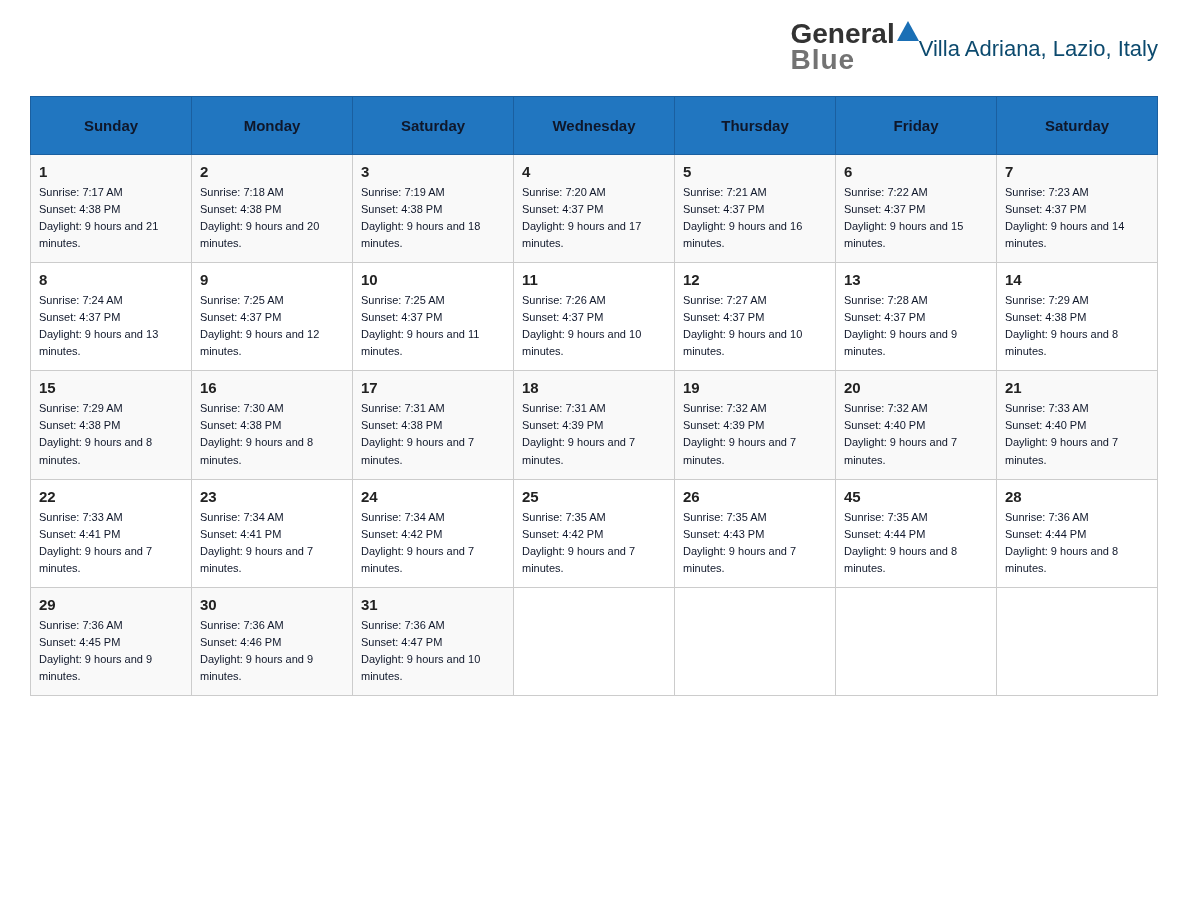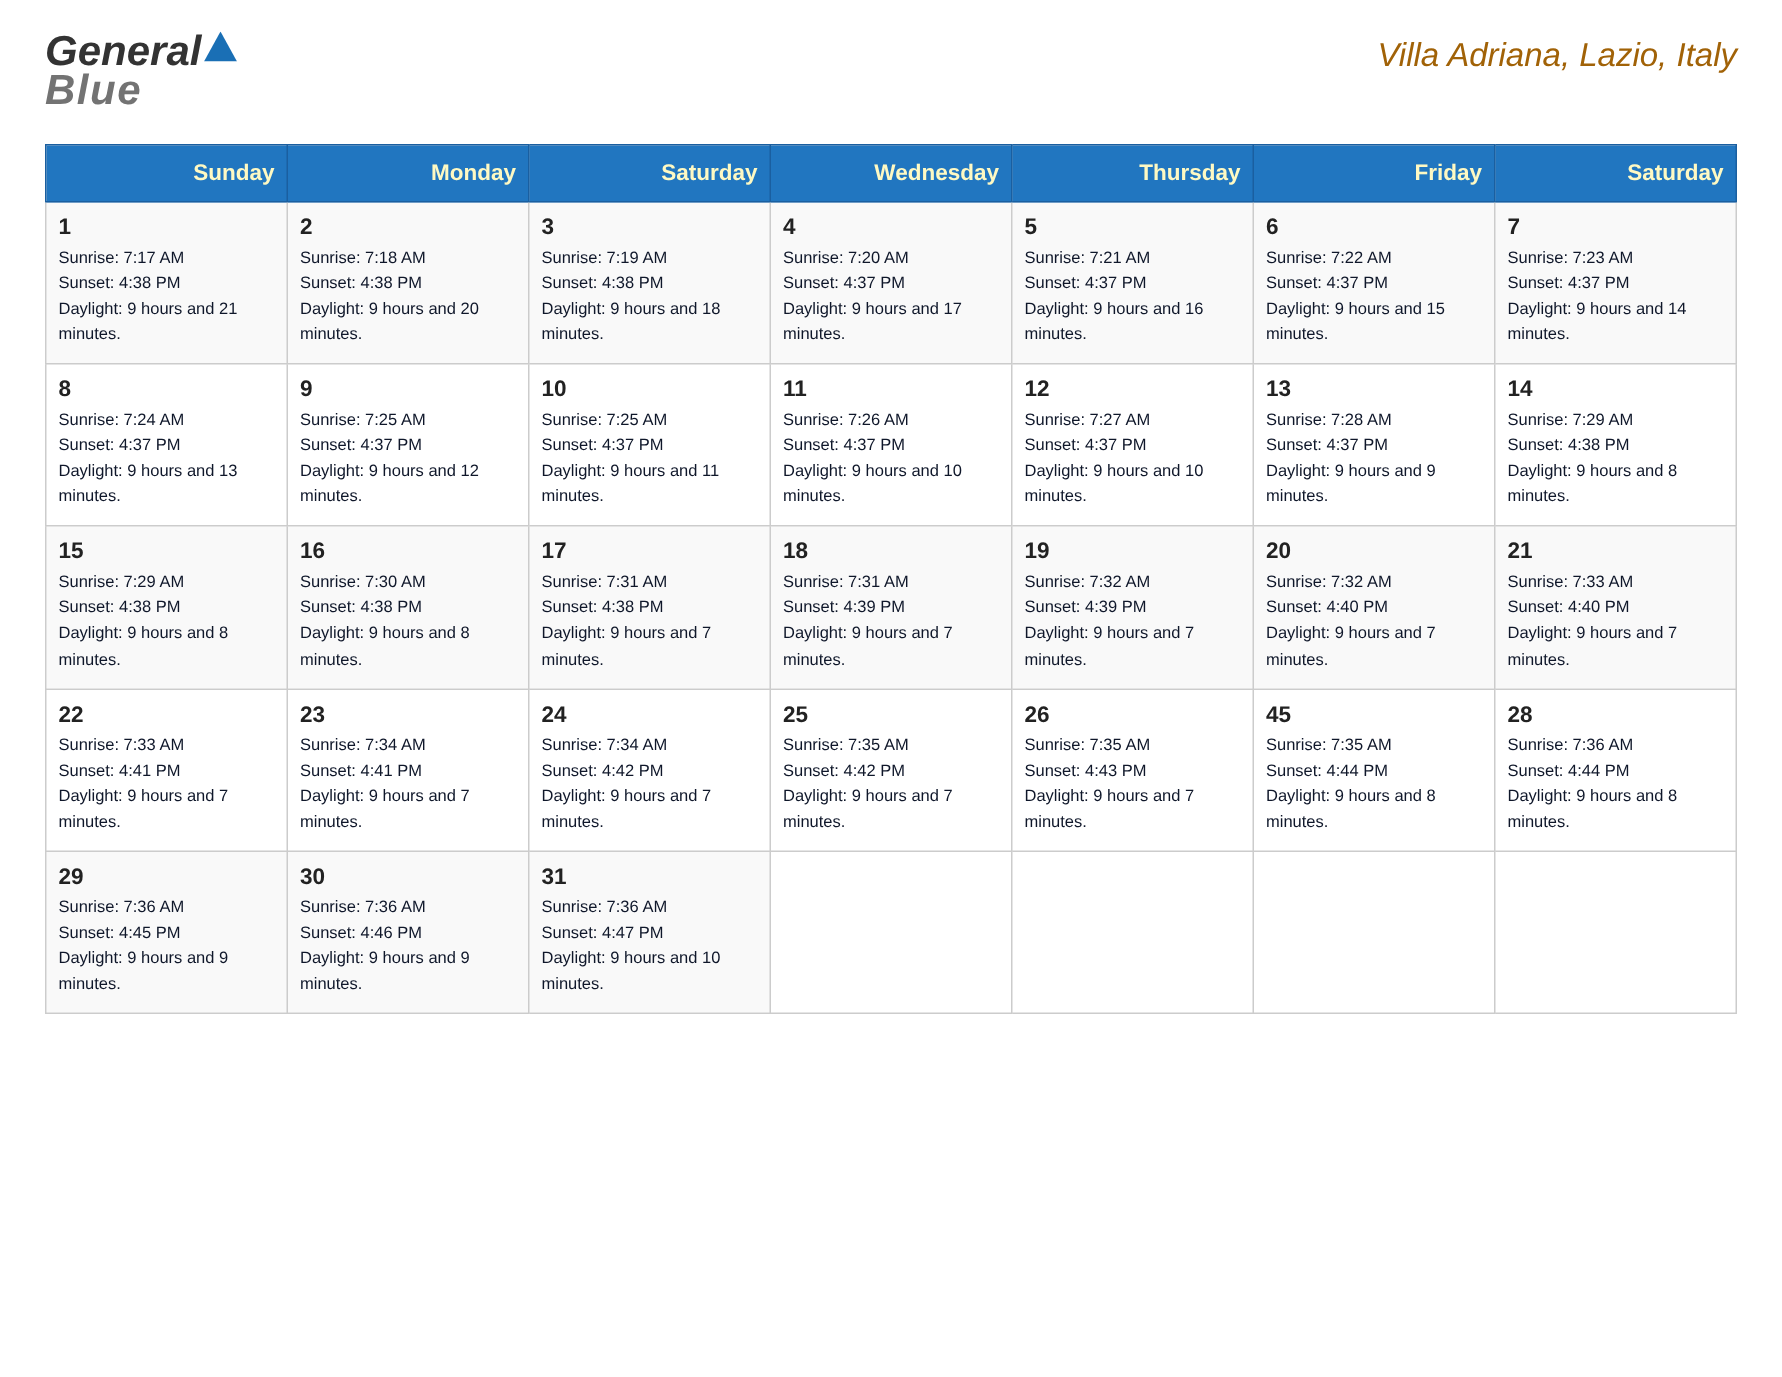--- a/index.html
+++ b/index.html
@@ -5,24 +5,23 @@
     * { box-sizing: border-box; margin: 0; padding: 0; }
     body {
       font-family: Arial, sans-serif;
       background: #ffffff;
       padding: 20px 30px;
       width: 1188px;
       min-height: 918px;
     }
     .header {
       display: flex;
-      justify-content: space-between;
+      justify-content: flex-end;
       align-items: flex-start;
       margin-bottom: 20px;
-      font-style: italic;
     }
     .logo {
       display: flex;
       flex-direction: column;
       align-items: flex-start;
     }
     .logo-text {
       font-size: 28px;
       font-weight: bold;
       color: #333;
@@ -39,35 +38,35 @@
       text-align: right;
     }
     .month-title {
       font-size: 52px;
       font-weight: bold;
       color: #222;
       line-height: 1.1;
     }
     .location-title {
       font-size: 22px;
-      color: #a16207;
-      margin-top: 4px;
+      color: #0c4a6e;
+      margin-top: 16px;
     }
     table {
       width: 100%;
       border-collapse: collapse;
       table-layout: fixed;
     }
     thead tr th {
       background-color: #2176c0;
-      color: #fef9c3;
+      color: #0f172a;
       font-size: 15px;
       font-weight: bold;
-      padding: 10px 8px;
-      text-align: right;
+      padding: 20px 8px;
+      text-align: center;
       border: 1px solid #1a5fa0;
     }
     tbody tr td {
       vertical-align: top;
       padding: 8px 8px 10px 8px;
       border: 1px solid #cccccc;
       font-size: 13px;
       color: #333;
       min-height: 90px;
       background: #ffffff;

